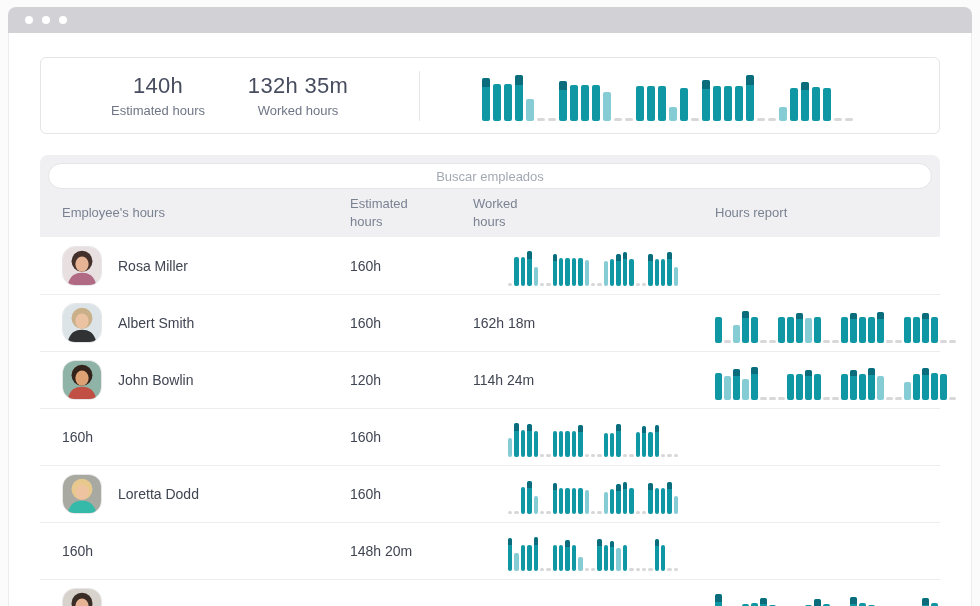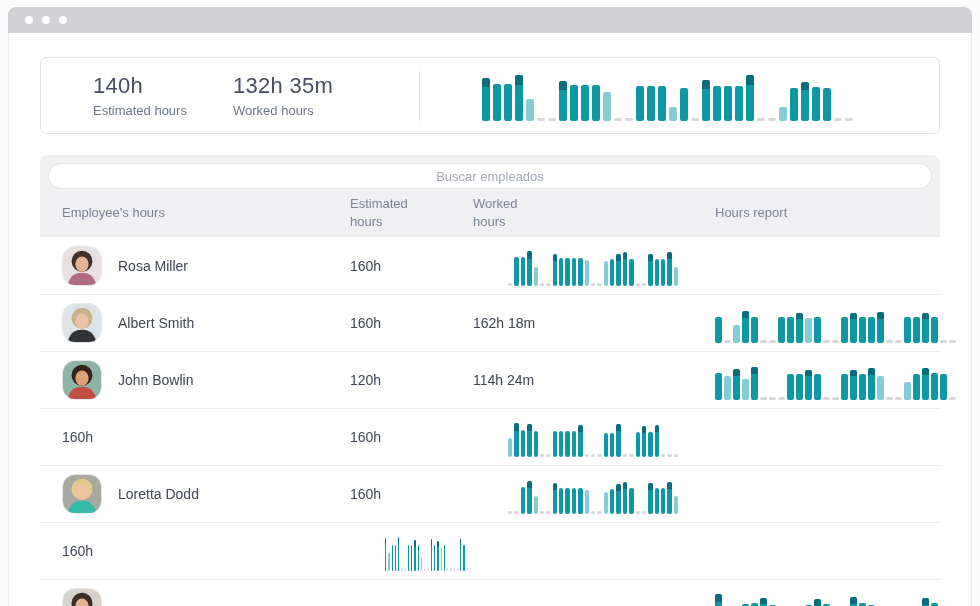--- a/index.html
+++ b/index.html
@@ -8,21 +8,21 @@
 
   
   .titlebar { position:absolute; top:7px; left:8px; right:8px; height:26px; background:#d2d2d6; border-radius:8px 8px 0 0; display:flex; align-items:center; padding-left:17px; }
   .dots { display:flex; gap:9px; }
   .dot { width:8px; height:8px; border-radius:50%; background:#fff; }
   .win-body { position:absolute; top:33px; left:8px; right:8px; bottom:0; background:#fff; border-left:1px solid #ececef; border-right:1px solid #ececef; padding:0 31px; }
 
   
   .summary-card { margin-top:24px; height:77px; border:1px solid #e5e5e8; border-radius:6px; background:#fff; display:flex; align-items:center; }
   .stats { display:flex; margin-left:52px; gap:10px; }
-  .stat { width:130px; }
+  .stat { width:130px; text-align:center; }
   .stat-value { font-size:22px; color:#474d5f; font-weight:500; letter-spacing:.3px; }
   .stat-label { font-size:13px; color:#6e7686; margin-top:4px; }
   .v-divider { width:1px; height:50px; background:#e5e5e9; margin-left:56px; }
   .summary-chart { margin-left:62px; height:46px; margin-top:4px; display:flex; align-items:flex-end; }
 
   
   .slot { height:100%; display:flex; align-items:flex-end; position:relative; }
   .bar { width:100%; border-radius:2px; position:relative; overflow:hidden; }
   .cap { position:absolute; top:0; left:0; right:0; height:22%; border-radius:2px 2px 0 0; }
   .dash { width:100%; height:3px; border-radius:1.5px; background:#d8d8db; }
@@ -752,20 +752,21 @@
                 </div>
                 <div class="slot" style="width: 7px; margin-right: 2px;">
                   <div class="bar" style="height: 44%; background: rgb(133, 204, 213);"></div>
                 </div>
               </div>
     </div>
   </div>
 
   <div class="grid trow">
     <div class="cell-val">160h</div>
+    <div class="cell-val">148h 20m</div>
     <div class="chart-cell">
       <div class="mini-chart">
                 <div class="slot" style="width: 7px; margin-right: 2px;">
                   <div class="bar" style="height: 82%; background: rgb(15, 151, 164);">
                     <div class="cap" style="background: rgb(11, 109, 124);"></div>
                   </div>
                 </div>
                 <div class="slot" style="width: 7px; margin-right: 2px;">
                   <div class="bar" style="height: 44%; background: rgb(133, 204, 213);"></div>
                 </div>

